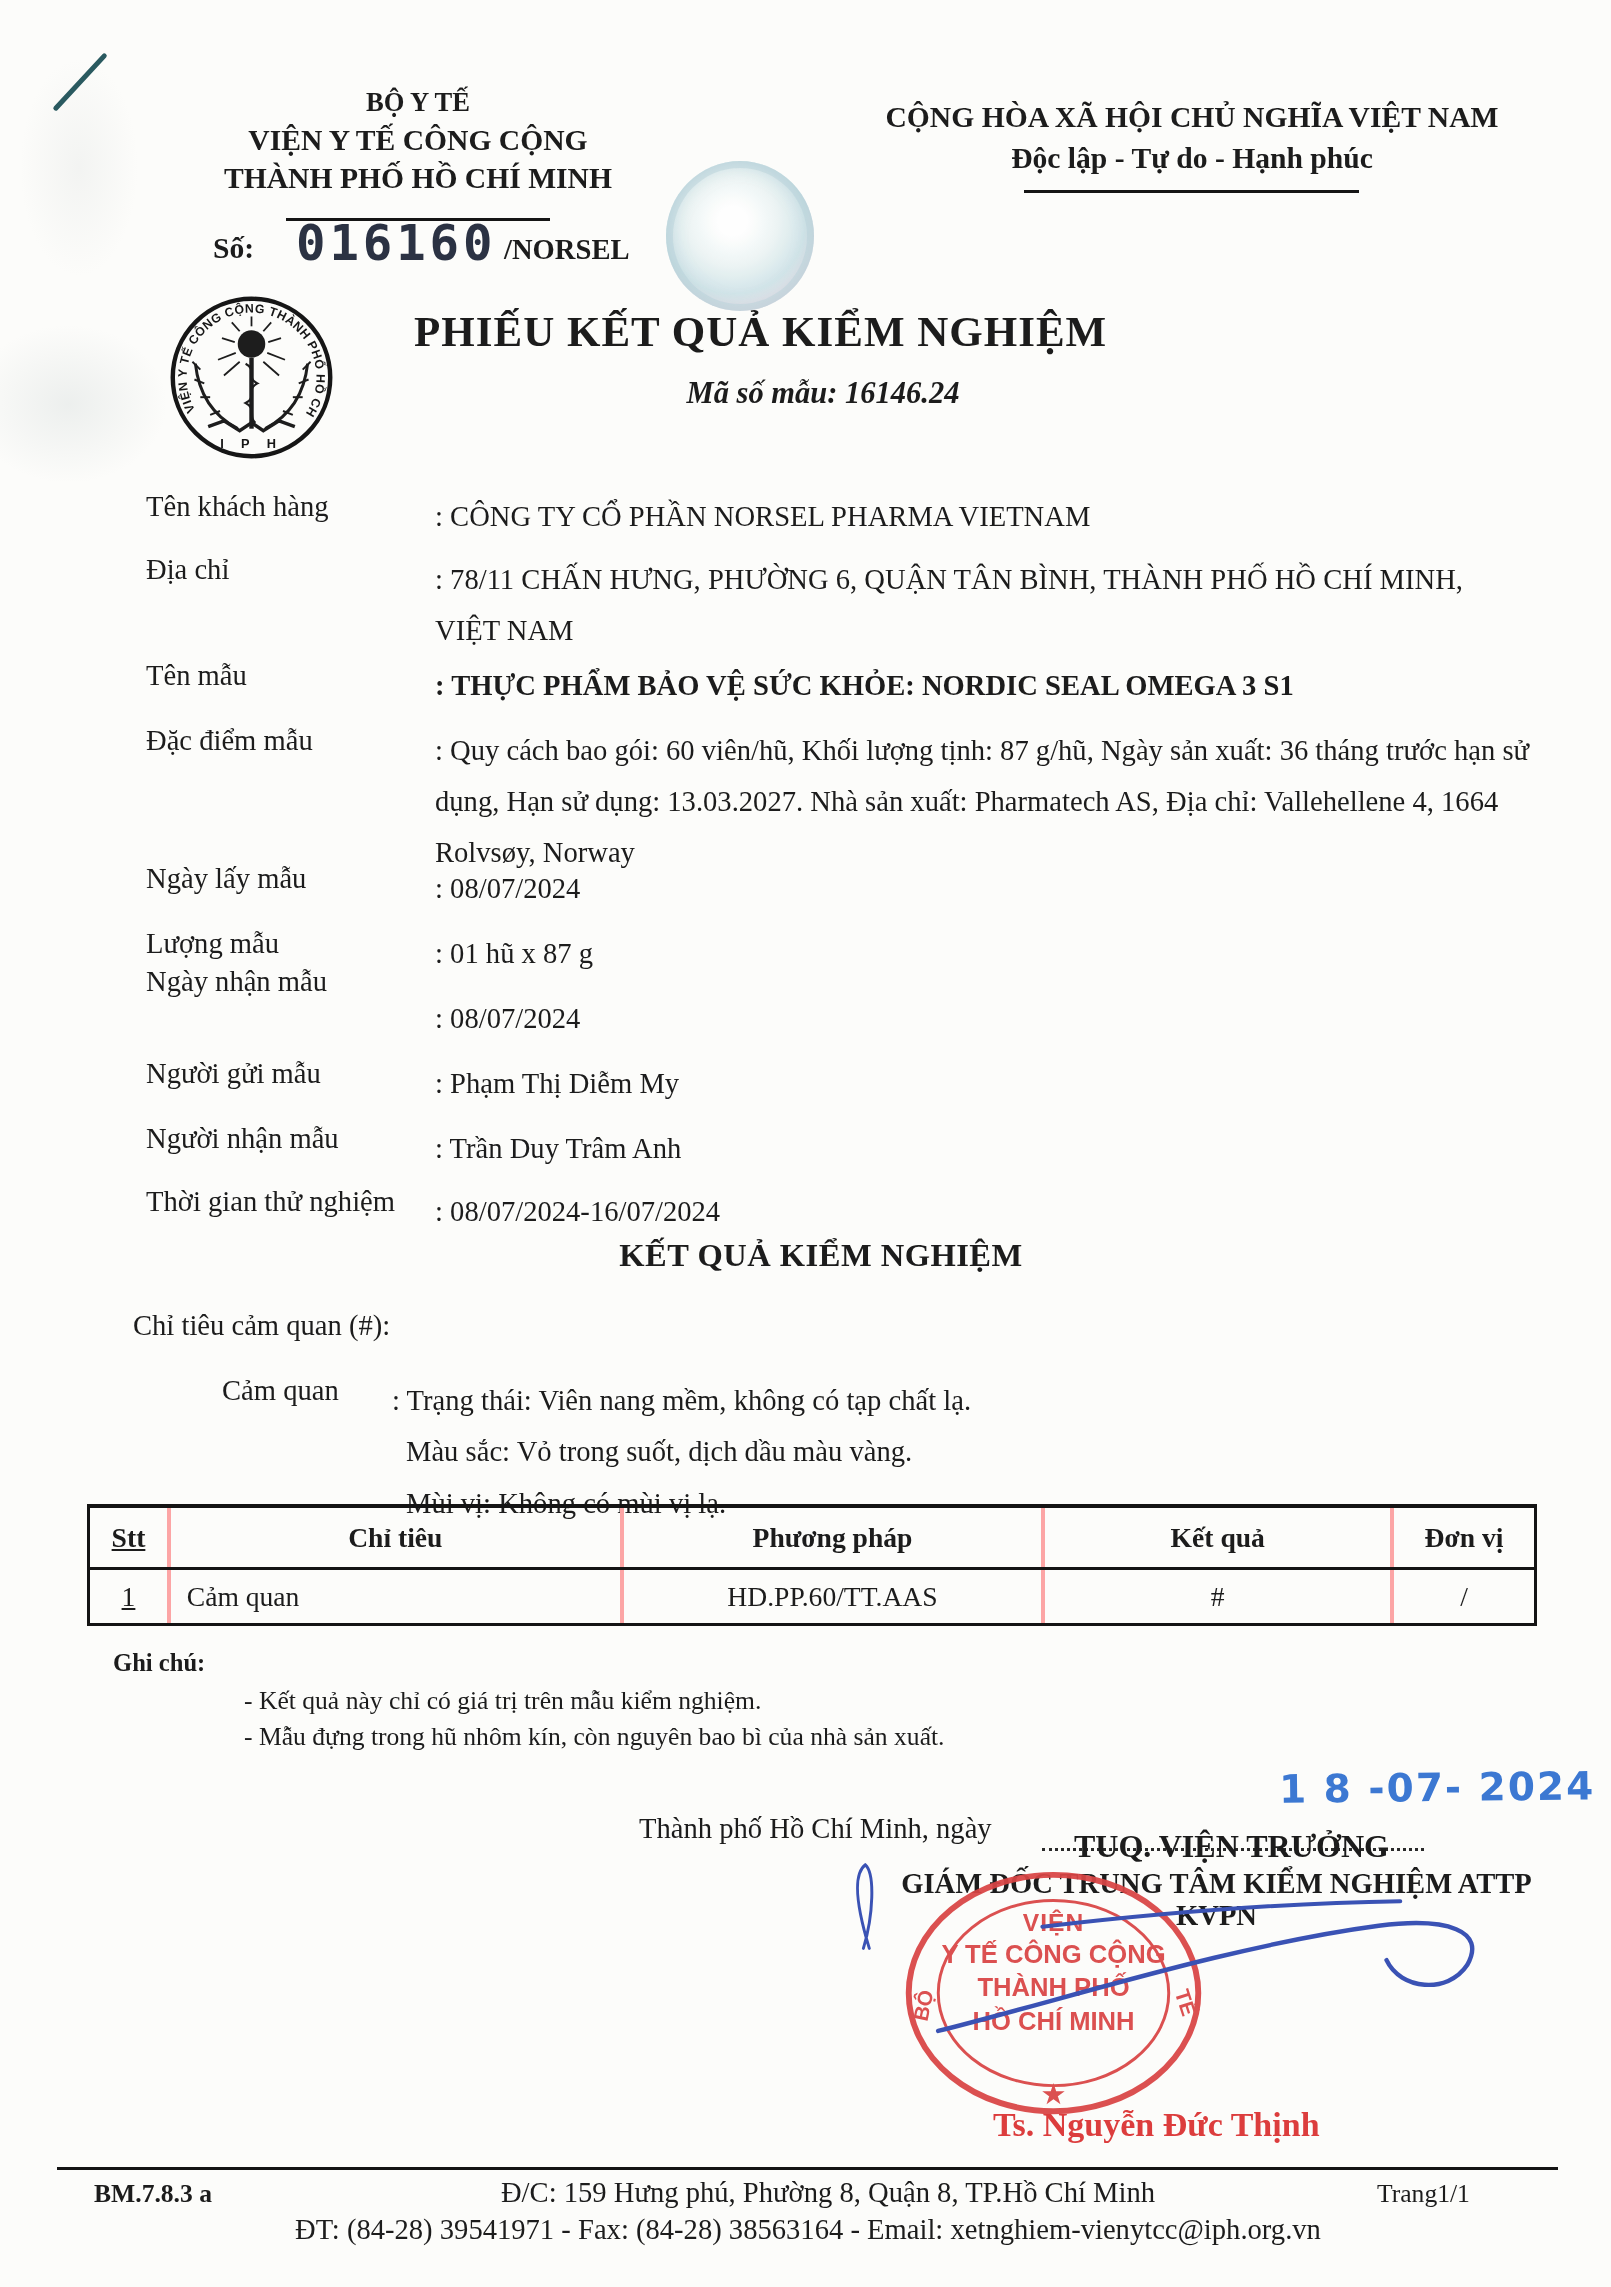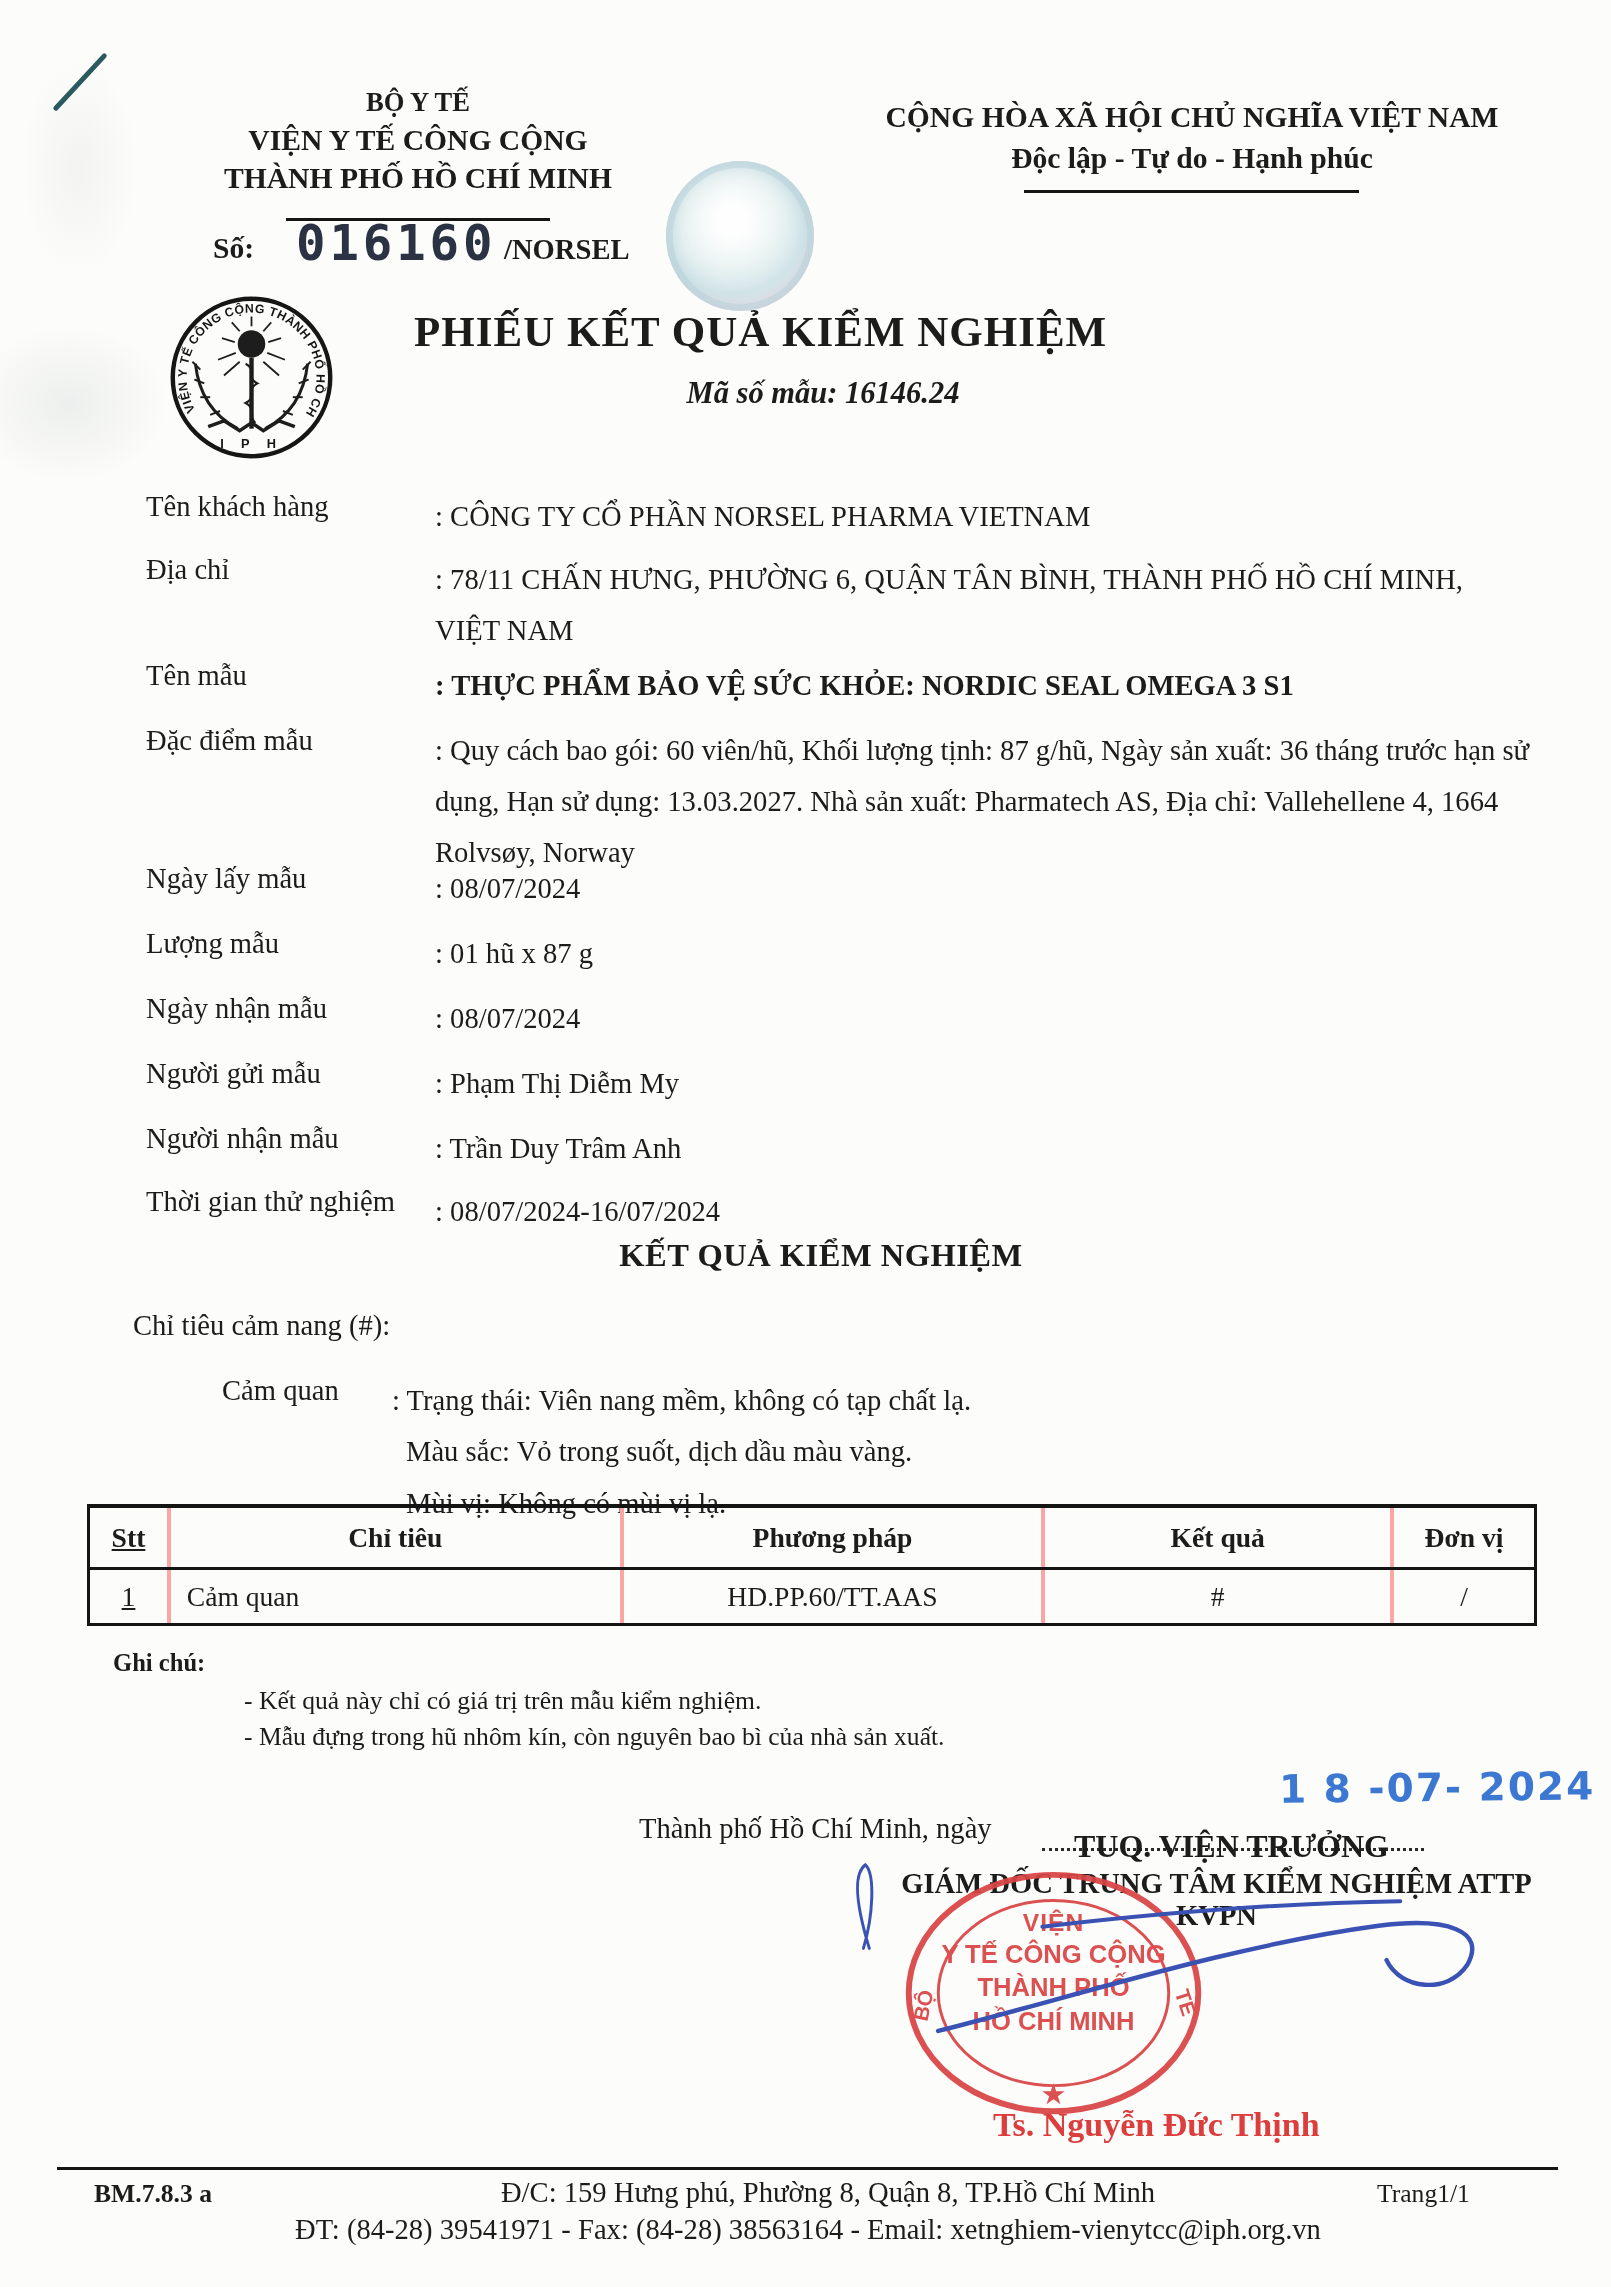--- a/index.html
+++ b/index.html
@@ -157,34 +157,34 @@
 
   <div class="abs ilabel" style="top:725px">Đặc điểm mẫu</div>
   <div class="abs ivalue" style="top:725px">: Quy cách bao gói: 60 viên/hũ, Khối lượng tịnh: 87 g/hũ, Ngày sản xuất: 36 tháng trước hạn sử dụng, Hạn sử dụng: 13.03.2027. Nhà sản xuất: Pharmatech AS, Địa chỉ: Vallehellene 4, 1664 Rolvsøy, Norway</div>
 
   <div class="abs ilabel" style="top:863px">Ngày lấy mẫu</div>
   <div class="abs ivalue" style="top:863px">: 08/07/2024</div>
 
   <div class="abs ilabel" style="top:928px">Lượng mẫu</div>
   <div class="abs ivalue" style="top:928px">: 01 hũ x 87 g</div>
 
-  <div class="abs ilabel" style="top:993px">Ngày nhận mẫu</div>
+  <div class="abs ilabel" style="top:966px">Ngày nhận mẫu</div>
   <div class="abs ivalue" style="top:993px">: 08/07/2024</div>
 
   <div class="abs ilabel" style="top:1058px">Người gửi mẫu</div>
   <div class="abs ivalue" style="top:1058px">: Phạm Thị Diễm My</div>
 
   <div class="abs ilabel" style="top:1123px">Người nhận mẫu</div>
   <div class="abs ivalue" style="top:1123px">: Trần Duy Trâm Anh</div>
 
   <div class="abs ilabel" style="top:1186px">Thời gian thử nghiệm</div>
   <div class="abs ivalue" style="top:1186px">: 08/07/2024-16/07/2024</div>
 
   <div class="abs res-heading">KẾT QUẢ KIỂM NGHIỆM</div>
-  <div class="abs res-intro">Chỉ tiêu cảm nang (#):</div>
+  <div class="abs res-intro">Chỉ tiêu cảm quan (#):</div>
   <div class="abs sens-label">Cảm quan</div>
   <div class="abs sens-line" style="left:392px;top:1375px">: Trạng thái: Viên nang mềm, không có tạp chất lạ.</div>
   <div class="abs sens-line" style="left:406px;top:1426px">Màu sắc: Vỏ trong suốt, dịch dầu màu vàng.</div>
   <div class="abs sens-line" style="left:406px;top:1478px">Mùi vị: Không có mùi vị lạ.</div>
 
   <div class="abs tbl">
     <div class="trow hd">
       <div class="tcell c0">Stt</div>
       <div class="tcell c1">Chỉ tiêu</div>
       <div class="tcell c2">Phương pháp</div>

